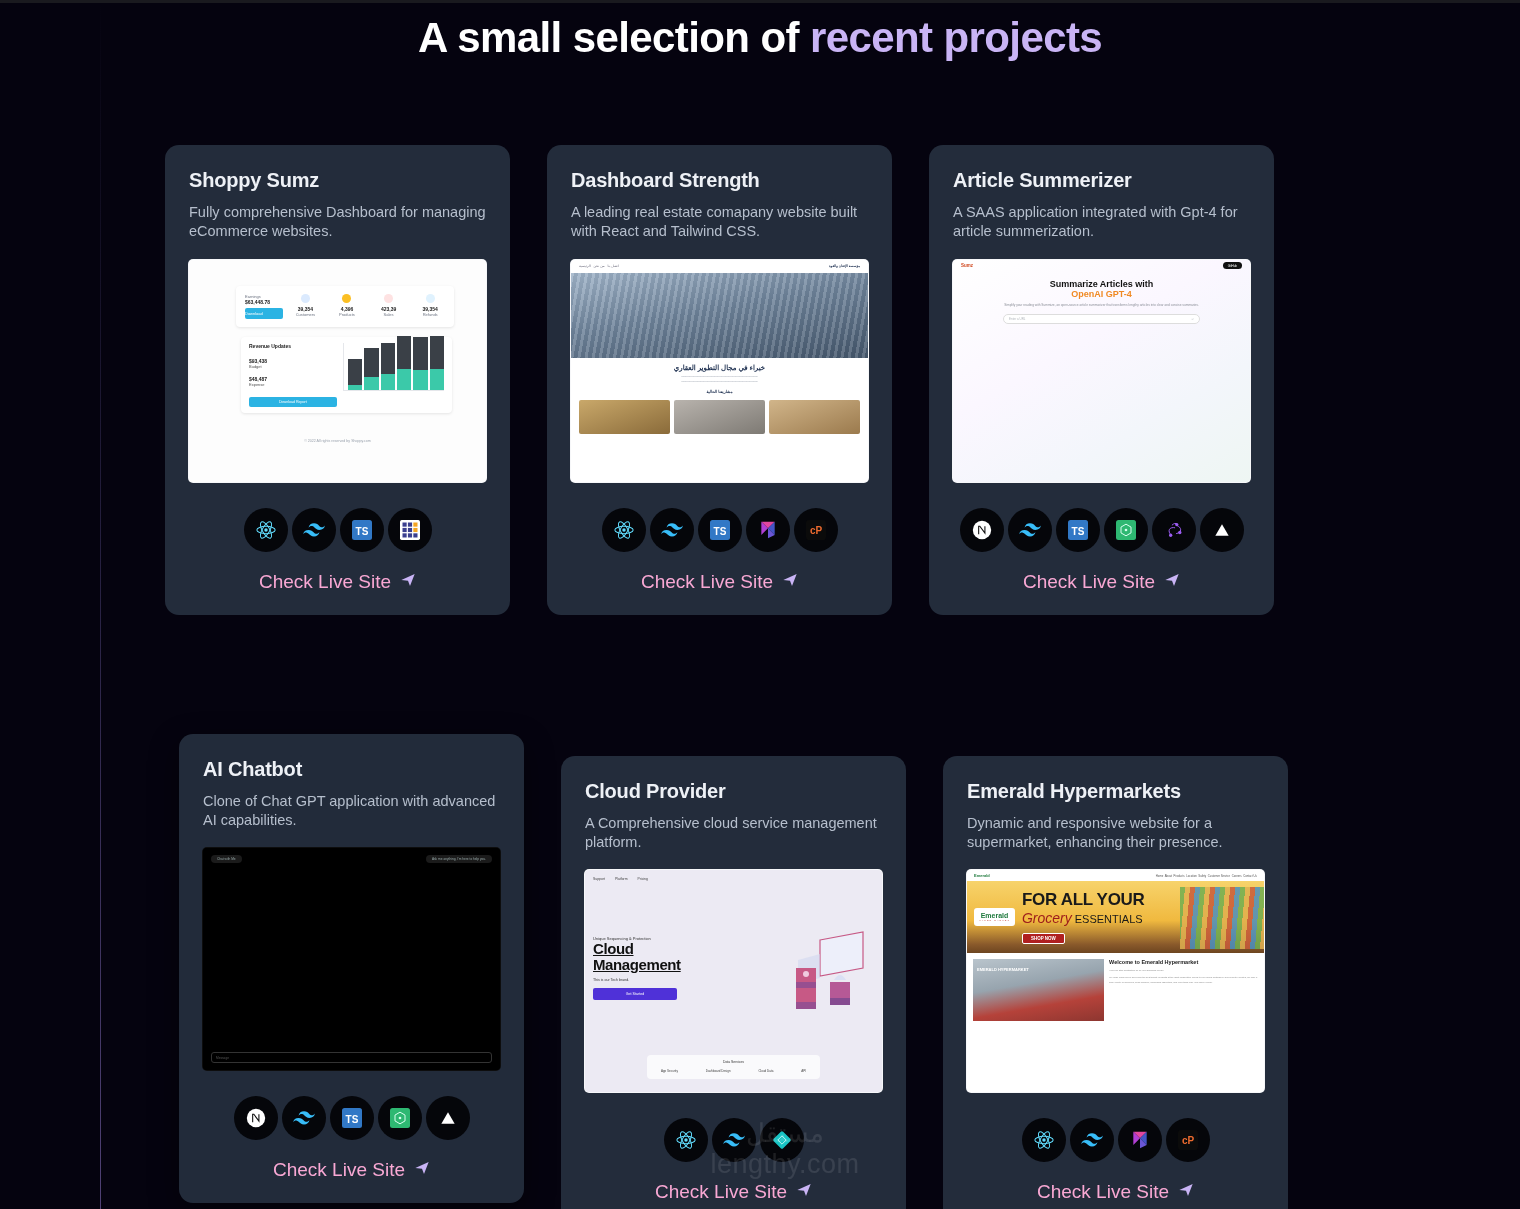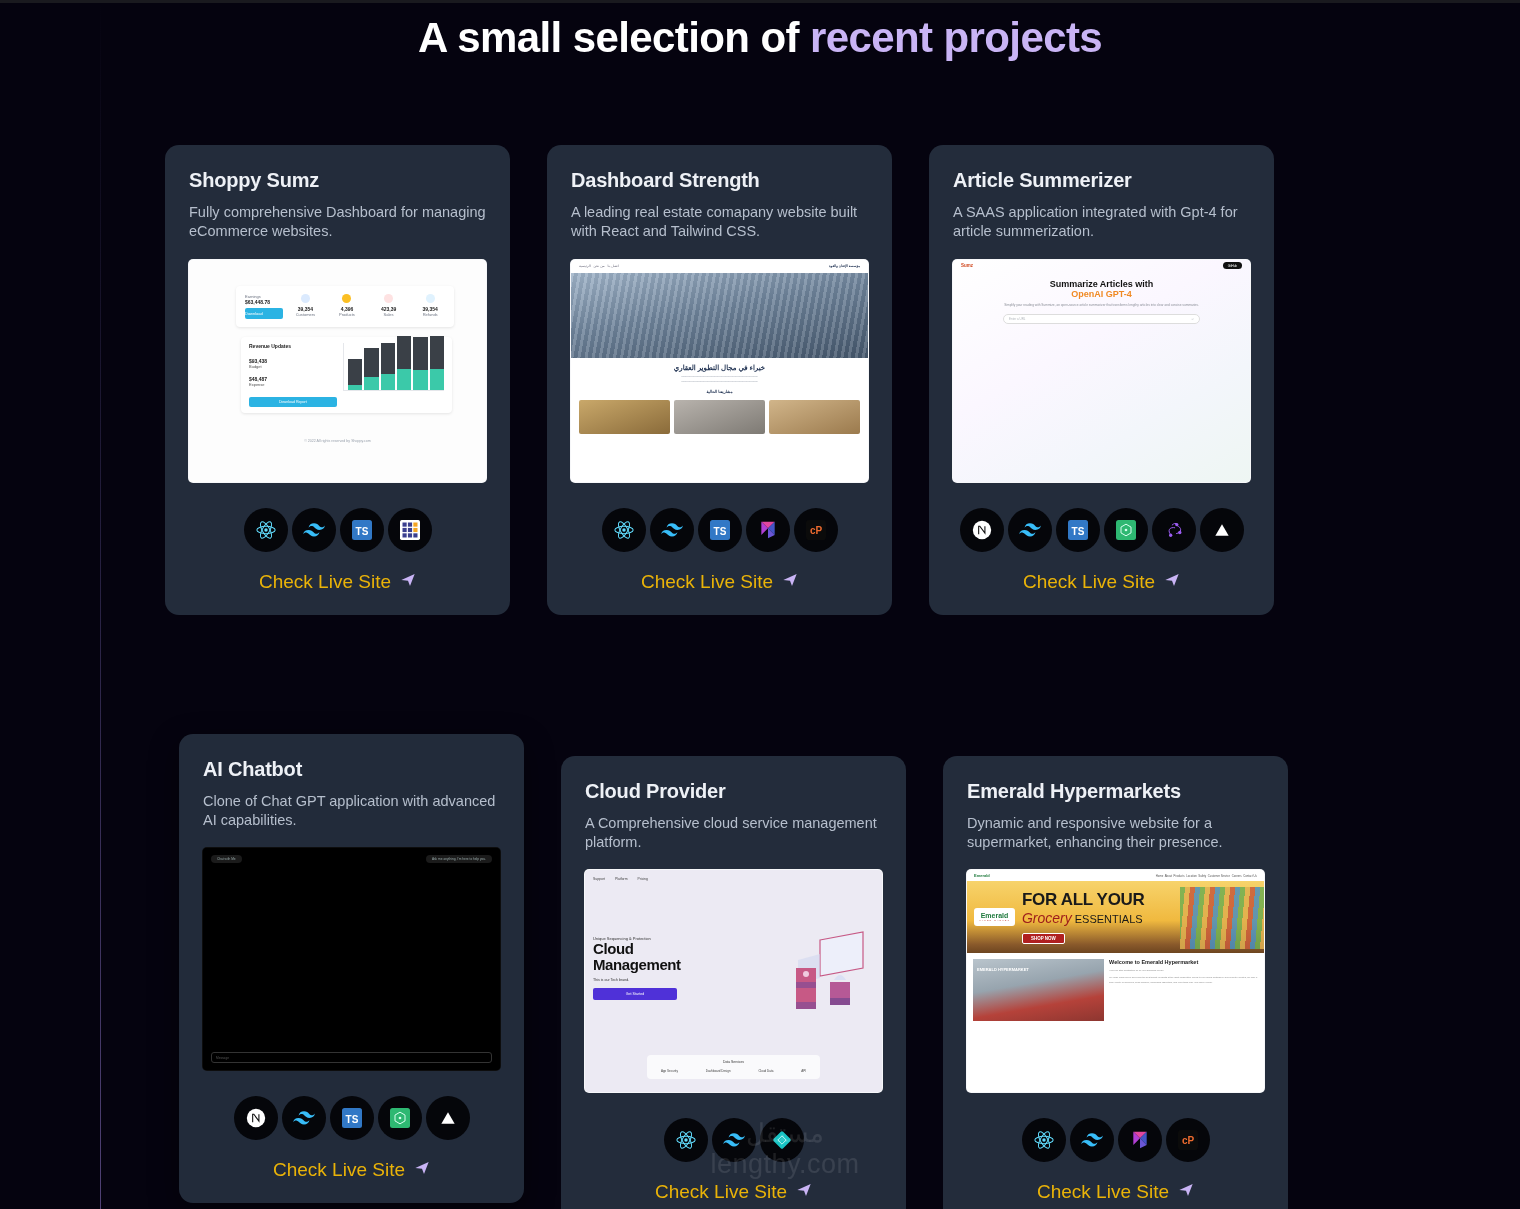--- a/index.html
+++ b/index.html
@@ -68,21 +68,21 @@
   }
   .tech {
     width: 44px; height: 44px; border-radius: 50%;
     background: #05060a;
     display: flex; align-items: center; justify-content: center;
   }
   .tech svg, .tech .glyph { display: block; }
 
   .live {
     margin-top: 19px; text-align: right;
-    font-size: 19px; color: #eab308;
+    font-size: 19px; color: #f9a8d4;
     display: flex; align-items: center; justify-content: center; gap: 9px;
     cursor: pointer;
   }
   .live .plane { display: inline-block; }
 
   
   .tb-dash { width: 100%; height: 100%; background: #fdfdfd; padding: 14px 12px; }
   .tb-stats { display: flex; gap: 4px; background: #fff; border-radius: 4px;
               box-shadow: 0 1px 3px rgba(0,0,0,.10); padding: 6px 5px; margin: 12px 20px 0 35px; }
   .tb-stat { flex: 1; text-align: center; font-size: 4px; color: #6b7280; padding: 2px 0; }
@@ -124,21 +124,21 @@
   .tb-chat { width: 100%; height: 100%; background: #000; display: flex; flex-direction: column; }
   .tb-chat .top { display: flex; justify-content: space-between; padding: 7px 8px 0; }
   .tb-chat .tag { background: #1b1b1b; color: #9aa; font-size: 3.2px; border-radius: 6px; padding: 2px 6px; }
   .tb-chat .body { flex: 1; }
   .tb-chat .input { height: 11px; margin: 0 8px 7px; border: 0.5px solid #333; border-radius: 3px;
                     font-size: 3.2px; color: #555; display: flex; align-items: center; padding: 0 4px; }
 
   .tb-cloud { width: 100%; height: 100%; background: #eceaf3; position: relative; }
   .tb-cloud .nav { display: flex; gap: 10px; padding: 7px 8px; font-size: 3.4px; color: #444; }
   .tb-cloud .kicker { font-size: 4px; color: #333; padding: 48px 0 0 8px; }
-  .tb-cloud h2 { font-size: 15px; color: #111; font-weight: bold; padding-left: 8px; line-height: 1.08; letter-spacing: -0.4px; }
+  .tb-cloud h2 { font-size: 15px; color: #111; font-weight: bold; padding-left: 8px; line-height: 1.08; letter-spacing: -0.4px; text-decoration: underline; }
   .tb-cloud .sub { font-size: 3.6px; color: #333; padding: 4px 0 0 8px; }
   .tb-cloud .btn { margin: 6px 0 0 8px; width: 84px; height: 12px; background: #4f31d8; border-radius: 2px;
                    color: #fff; font-size: 3.6px; display: flex; align-items: center; justify-content: center; }
   .tb-cloud .iso { position: absolute; right: 14px; top: 50px; width: 100px; height: 100px; }
   .tb-cloud .card2 { position: absolute; left: 62px; right: 62px; bottom: 13px; background: rgba(255,255,255,.75);
                      border-radius: 4px; padding: 5px 0 6px; text-align: center; }
   .tb-cloud .card2 .t { font-size: 3.4px; color: #333; }
   .tb-cloud .card2 .items { display: flex; justify-content: space-around; margin-top: 5px; font-size: 3px; color: #444; }
 
   .tb-em { width: 100%; height: 100%; background: #fff; }

